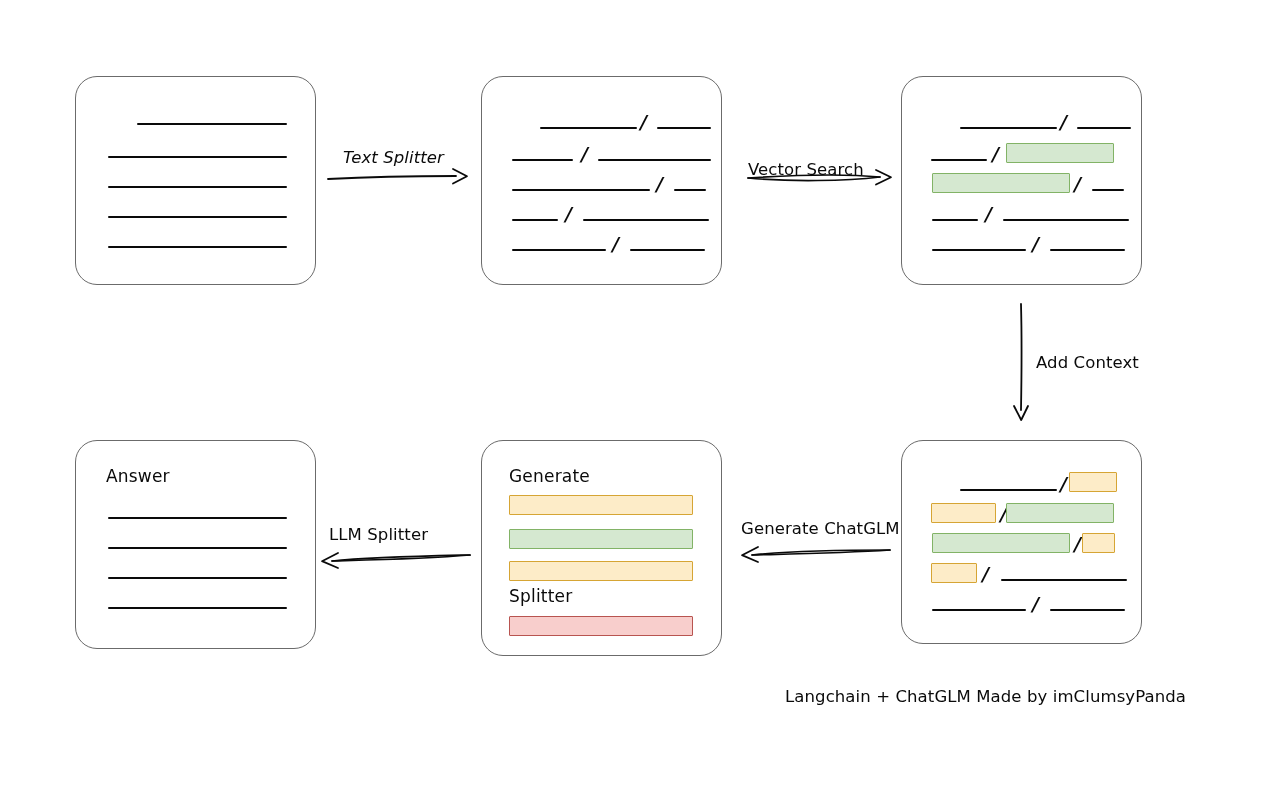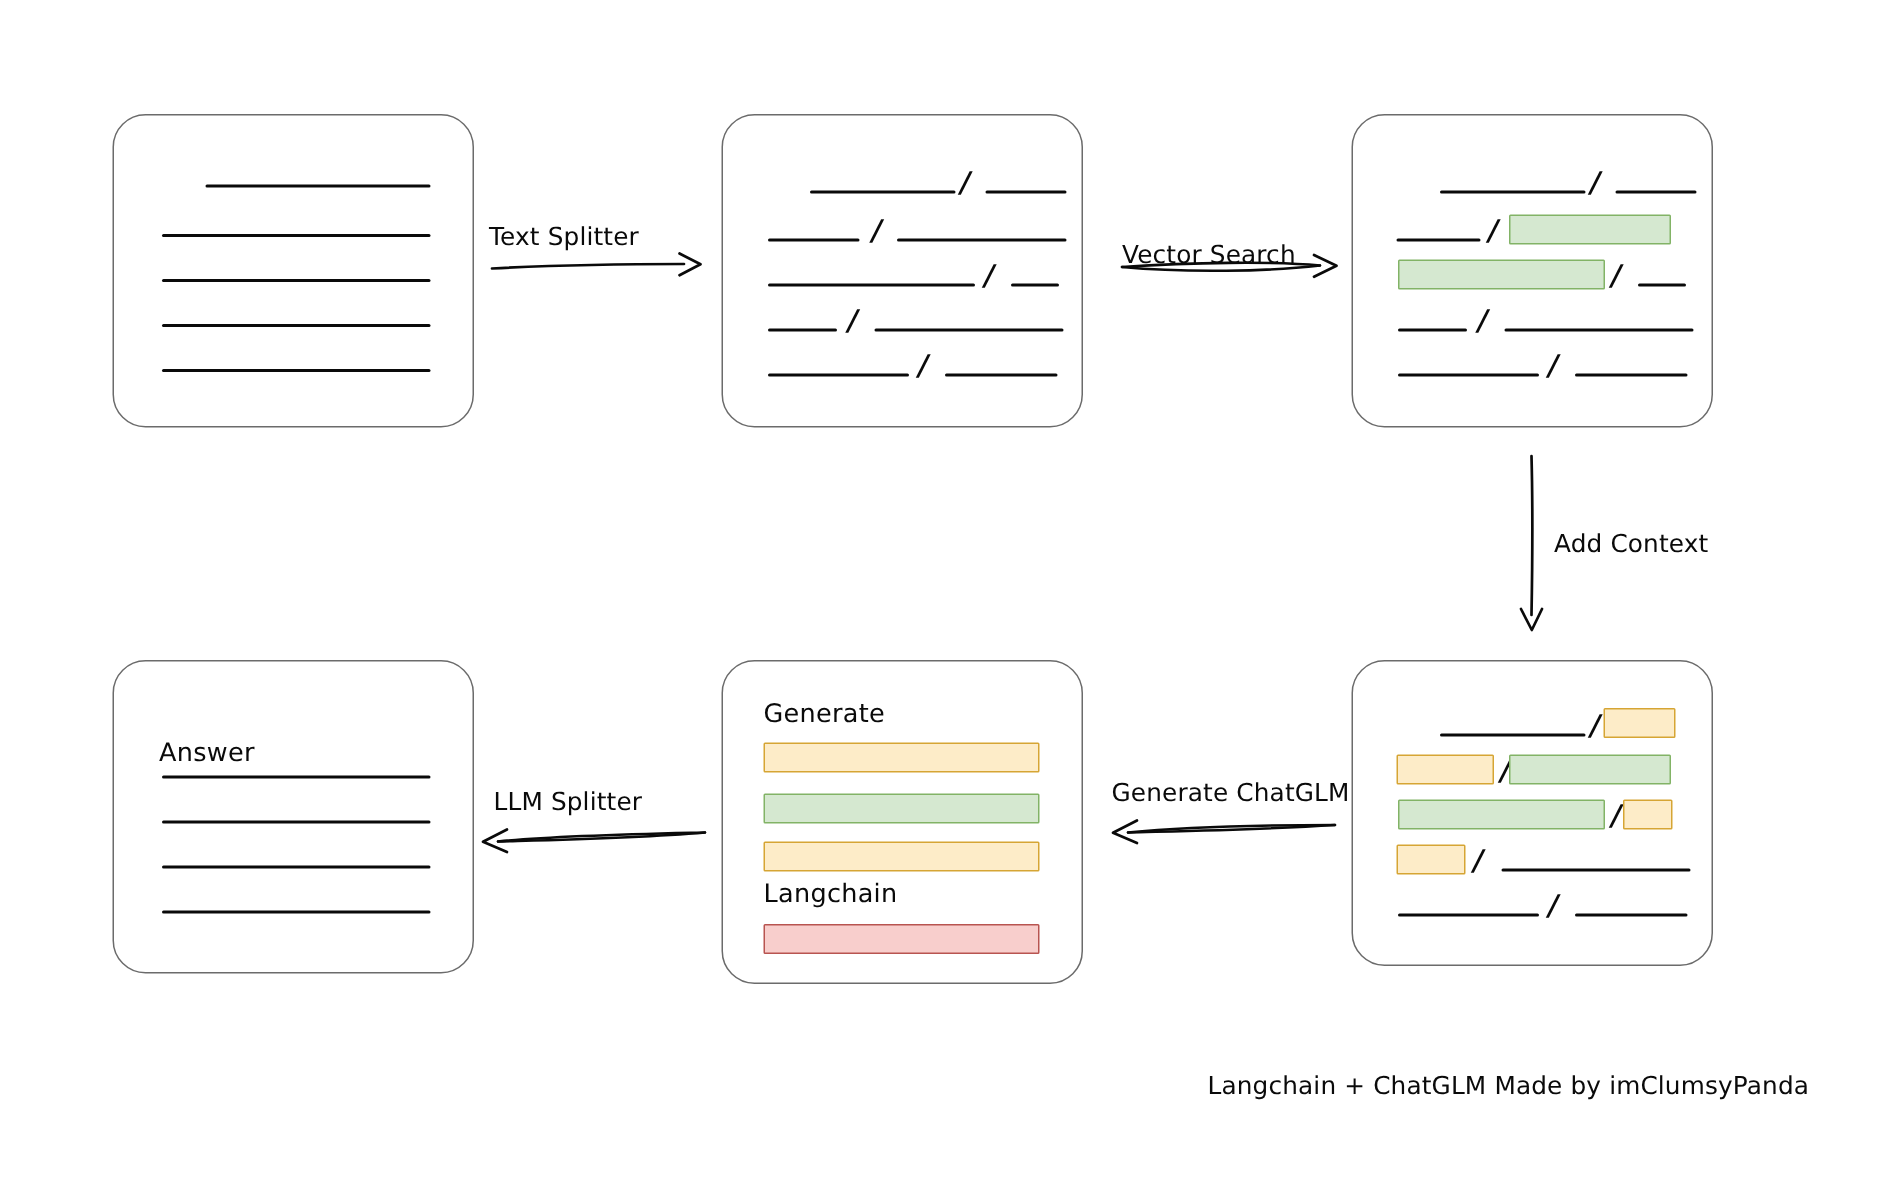--- a/index.html
+++ b/index.html
@@ -82,21 +82,21 @@
 <div id="canvas">
 
   <div class="node" style="left:75px; top:76px; width:241px; height:209px;">
     <div class="rule" style="left:61px; top:46px; width:150px;"></div>
     <div class="rule" style="left:32px; top:79px; width:179px;"></div>
     <div class="rule" style="left:32px; top:109px; width:179px;"></div>
     <div class="rule" style="left:32px; top:139px; width:179px;"></div>
     <div class="rule" style="left:32px; top:169px; width:179px;"></div>
   </div>
 
-  <div class="edge-label" style="left:326px; top:148px;">Text Splitter</div>
+  <div class="edge-label" style="left:343px; top:148px;font-style:italic;">Text Splitter</div>
   <svg class="edge-svg" style="left:326px; top:164px; width:145px; height:28px;" viewBox="0 0 145 28">
     <path d="M2,15 C40,13 95,12 130,12" fill="none" stroke="#0a0a0a" stroke-width="1.8" stroke-linecap="round"></path>
     <path d="M127,5 L141,12.2 L127,19.5" fill="none" stroke="#0a0a0a" stroke-width="1.8" stroke-linejoin="round" stroke-linecap="round"></path>
   </svg>
 
   <div class="node" style="left:481px; top:76px; width:241px; height:209px;">
 
     <div class="rule" style="left:58px; top:50px; width:97px;"></div>
     <div class="slash" style="left:158px; top:36px;">/</div>
     <div class="rule" style="left:175px; top:50px; width:54px;"></div>
@@ -182,34 +182,34 @@
     <path d="M154,12 C110,12 55,13 16,17" fill="none" stroke="#0a0a0a" stroke-width="1.7" stroke-linecap="round"></path>
     <path d="M154,12 C108,15 54,16 16,17" fill="none" stroke="#0a0a0a" stroke-width="1.7" stroke-linecap="round"></path>
     <path d="M22,9 L6,17.2 L22,24" fill="none" stroke="#0a0a0a" stroke-width="1.8" stroke-linejoin="round" stroke-linecap="round"></path>
   </svg>
 
   <div class="node" style="left:481px; top:440px; width:241px; height:216px;">
     <div class="node-title" style="left:27px; top:25px;">Generate</div>
     <div class="chip" style="left:27px; top:54px; width:184px; height:20px; background:#fdecc8; border-color:#d6a534;"></div>
     <div class="chip" style="left:27px; top:88px; width:184px; height:20px; background:#d5e8d0; border-color:#82b366;"></div>
     <div class="chip" style="left:27px; top:120px; width:184px; height:20px; background:#fdecc8; border-color:#d6a534;"></div>
-    <div class="node-title" style="left:27px; top:145px;">Langchain</div>
+    <div class="node-title" style="left:27px; top:145px;">Splitter</div>
     <div class="chip" style="left:27px; top:175px; width:184px; height:20px; background:#f8cecc; border-color:#b85450;"></div>
   </div>
 
   <div class="edge-label" style="left:329px; top:525px;">LLM Splitter</div>
   <svg class="edge-svg" style="left:316px; top:544px; width:156px; height:28px;" viewBox="0 0 156 28">
     <path d="M154,11 C110,12 55,13 16,17" fill="none" stroke="#0a0a0a" stroke-width="1.7" stroke-linecap="round"></path>
     <path d="M154,11 C108,15 54,16 16,17" fill="none" stroke="#0a0a0a" stroke-width="1.7" stroke-linecap="round"></path>
     <path d="M22,9 L6,17.2 L22,24" fill="none" stroke="#0a0a0a" stroke-width="1.8" stroke-linejoin="round" stroke-linecap="round"></path>
   </svg>
 
   <div class="node" style="left:75px; top:440px; width:241px; height:209px;">
-    <div class="node-title" style="left:30px; top:25px;margin-top:26px;">Answer</div>
+    <div class="node-title" style="left:30px; top:25px;">Answer</div>
     <div class="rule" style="left:32px; top:76px; width:179px;"></div>
     <div class="rule" style="left:32px; top:106px; width:179px;"></div>
     <div class="rule" style="left:32px; top:136px; width:179px;"></div>
     <div class="rule" style="left:32px; top:166px; width:179px;"></div>
   </div>
 
-  <div class="footer-note" style="left:785px; top:714px;margin-left:20px;">Langchain + ChatGLM Made by imClumsyPanda</div>
+  <div class="footer-note" style="left:785px; top:687px;">Langchain + ChatGLM Made by imClumsyPanda</div>
 
 </div>
 
 </body></html>

